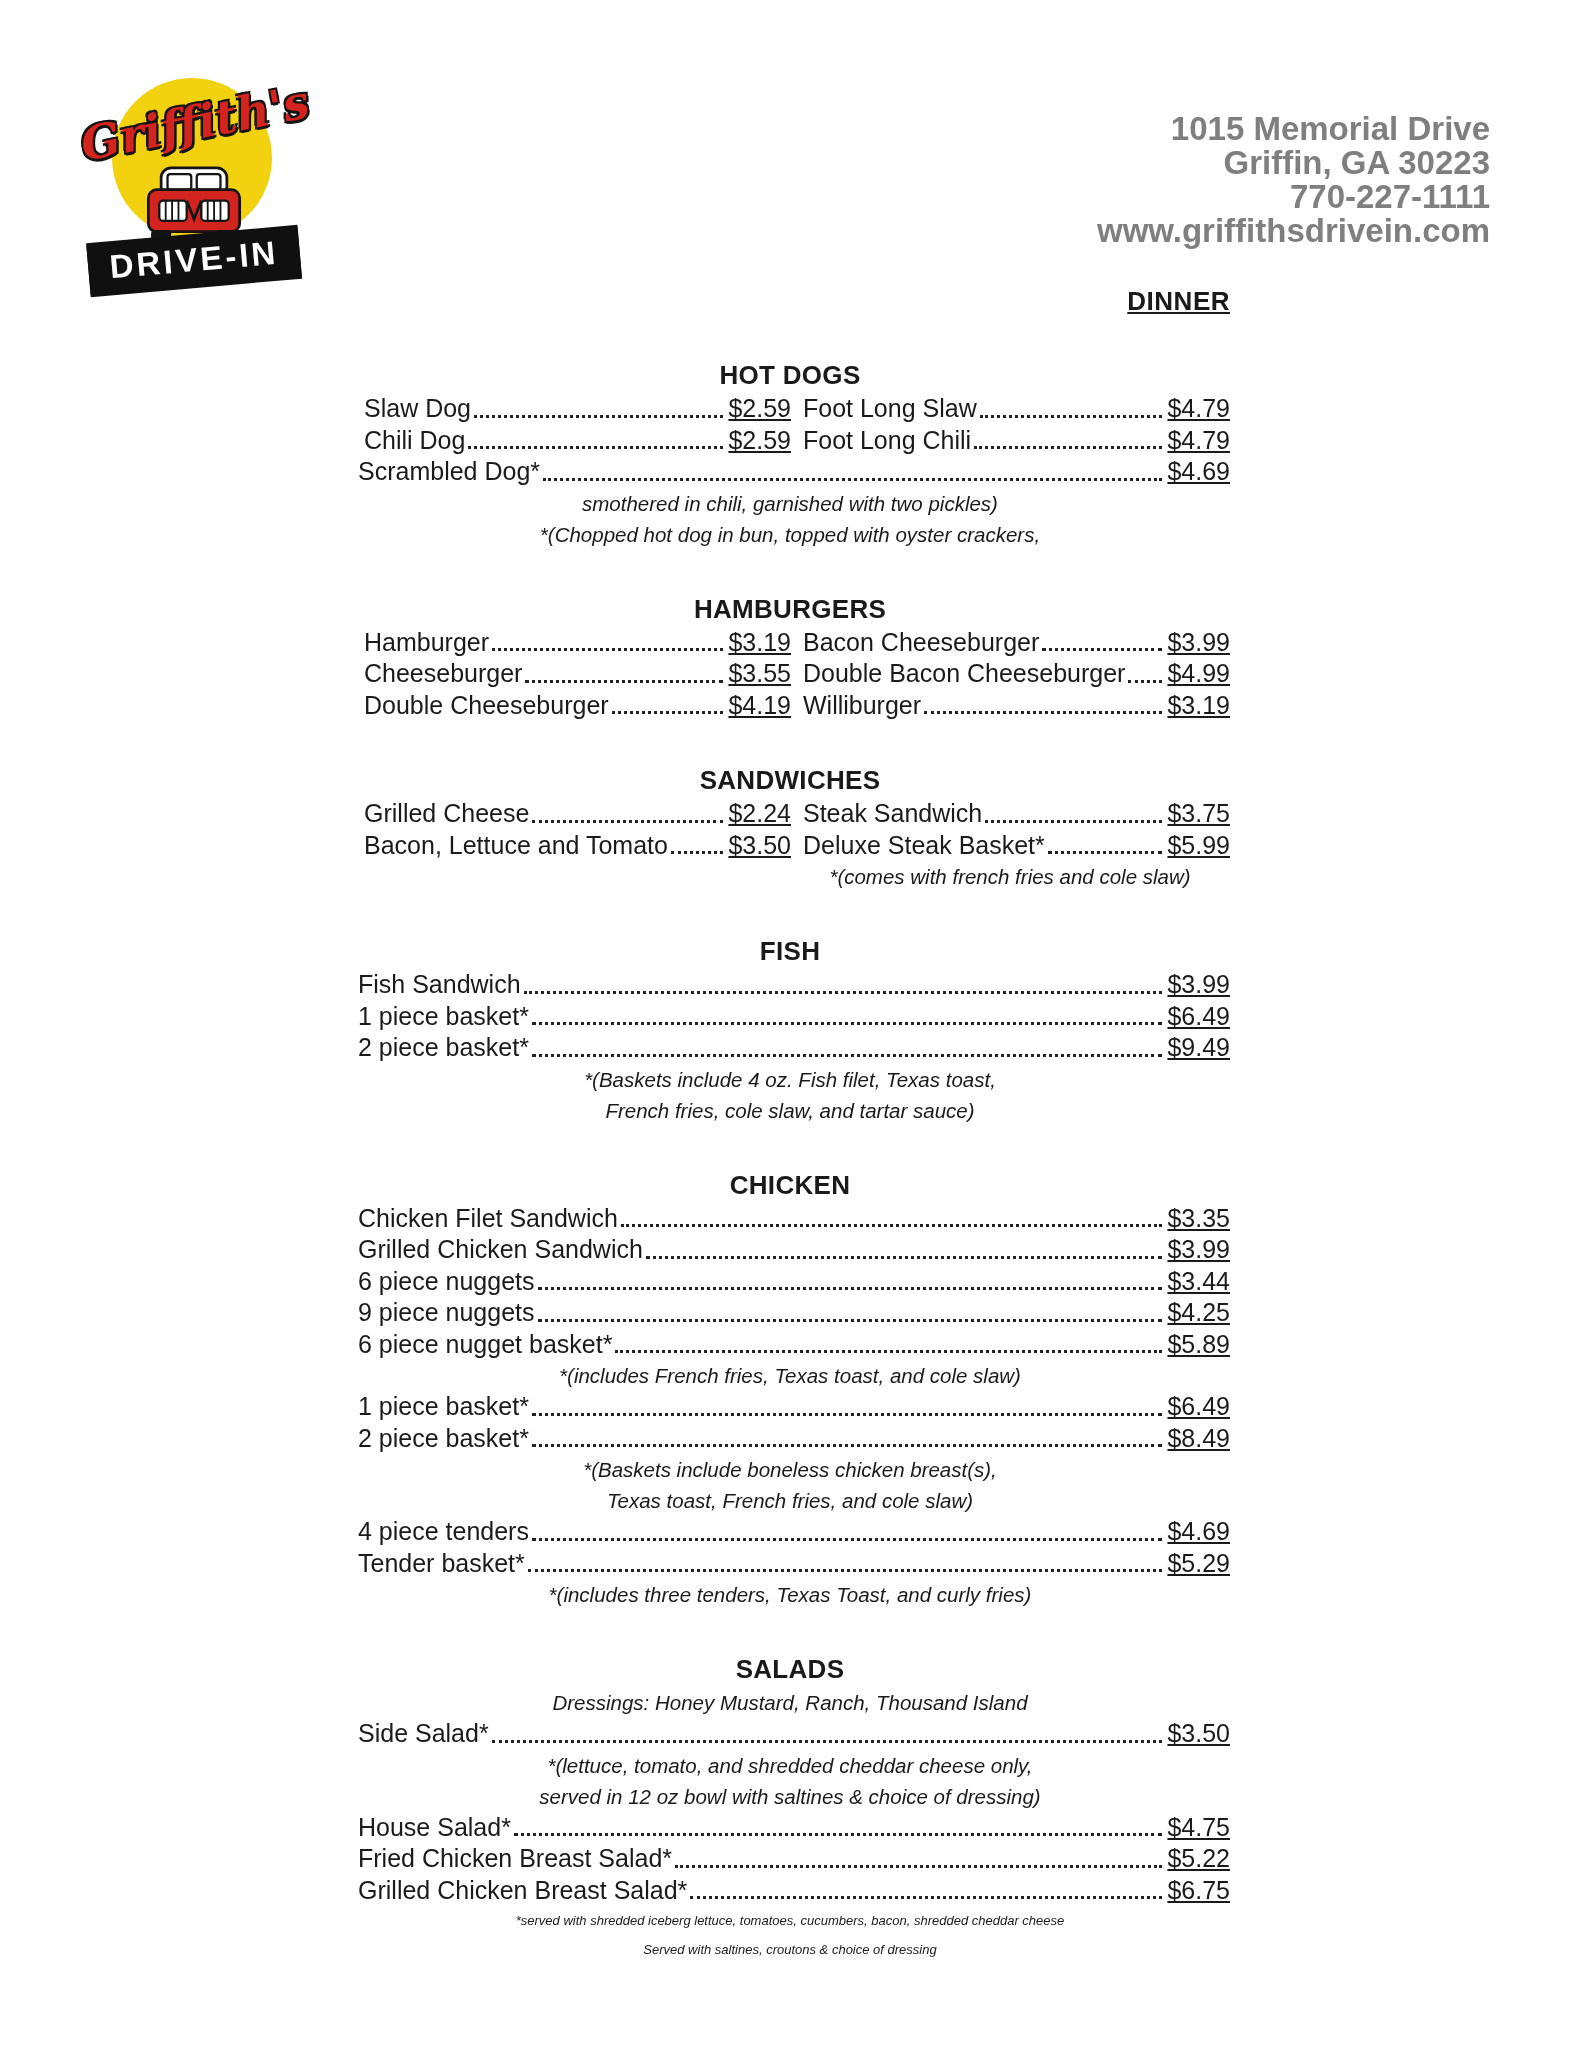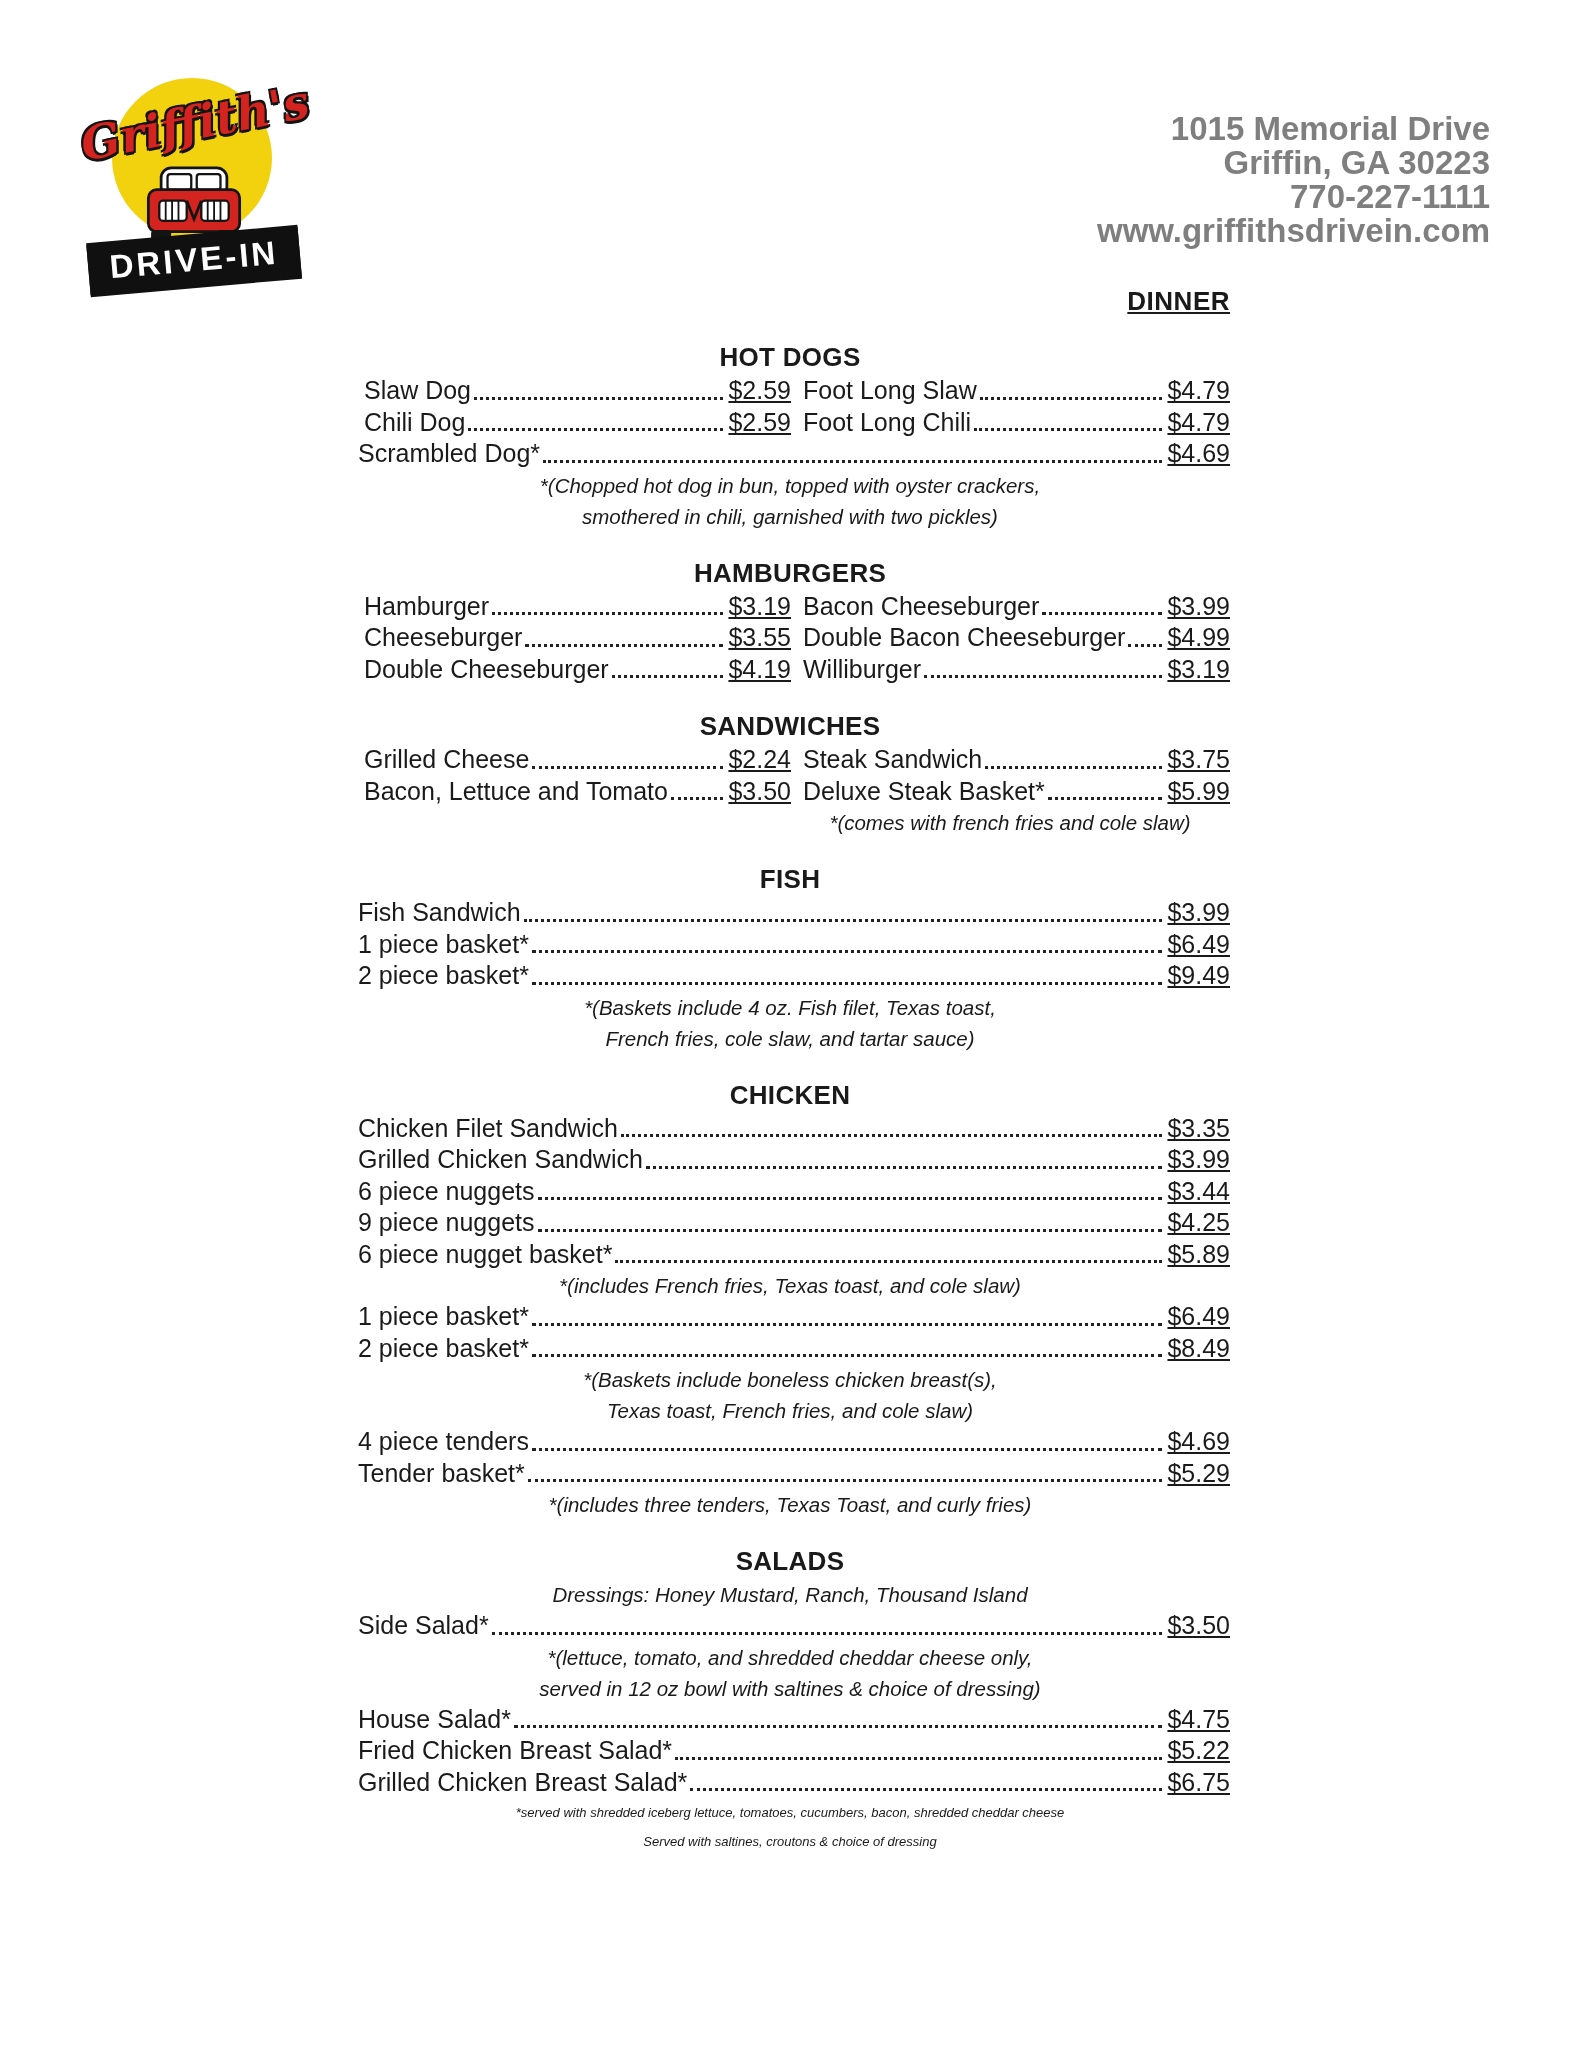--- a/index.html
+++ b/index.html
@@ -31,21 +31,21 @@
     position:absolute;right:92px;top:112px;text-align:right;
     color:#7f7f7f;font-weight:bold;font-size:33px;line-height:34px;
   }
 
   
   .menu{position:absolute;left:350px;top:286px;width:880px;}
   .menu-title{
     text-align:right;font-size:26px;font-weight:bold;line-height:30px;
     text-decoration:underline;letter-spacing:.5px;
   }
-  .menu-section{margin-top:26px;}
+  .menu-section{margin-top:44px;}
   .section-title{text-align:center;font-size:26px;font-weight:bold;line-height:30px;margin-bottom:3px;letter-spacing:.3px;}
 
   .row{display:flex;line-height:31.5px;font-size:25px;}
   .cell{display:flex;flex:1;min-width:0;}
   .cell-l{padding-left:14px;margin-right:7px;}
   .cell-r{padding-left:5px;}
   .full .cell{padding-left:8px;}
   .mi{white-space:nowrap;}
   .dots{flex:1;min-width:12px;border-bottom:3px dotted #222222;margin:0 5px 7px 3px;}
   .price{white-space:nowrap;text-decoration:underline;}
@@ -115,22 +115,22 @@
           </div>
         </div>
         <div class="row full">
           <div class="cell">
             <span class="mi">Scrambled Dog*</span>
             <span class="dots"></span>
             <span class="price">$4.69</span>
           </div>
         </div>
         <div class="note">
+          <div class="note-line">smothered in chili, garnished with two pickles)</div>
           <div class="note-line">*(Chopped hot dog in bun, topped with oyster crackers,</div>
-          <div class="note-line">smothered in chili, garnished with two pickles)</div>
         </div>
       </section>
       <section class="menu-section">
         <h2 class="section-title">HAMBURGERS</h2>
         <div class="row pair">
           <div class="cell cell-l">
             <span class="mi">Hamburger</span>
             <span class="dots"></span>
             <span class="price">$3.19</span>
           </div>

